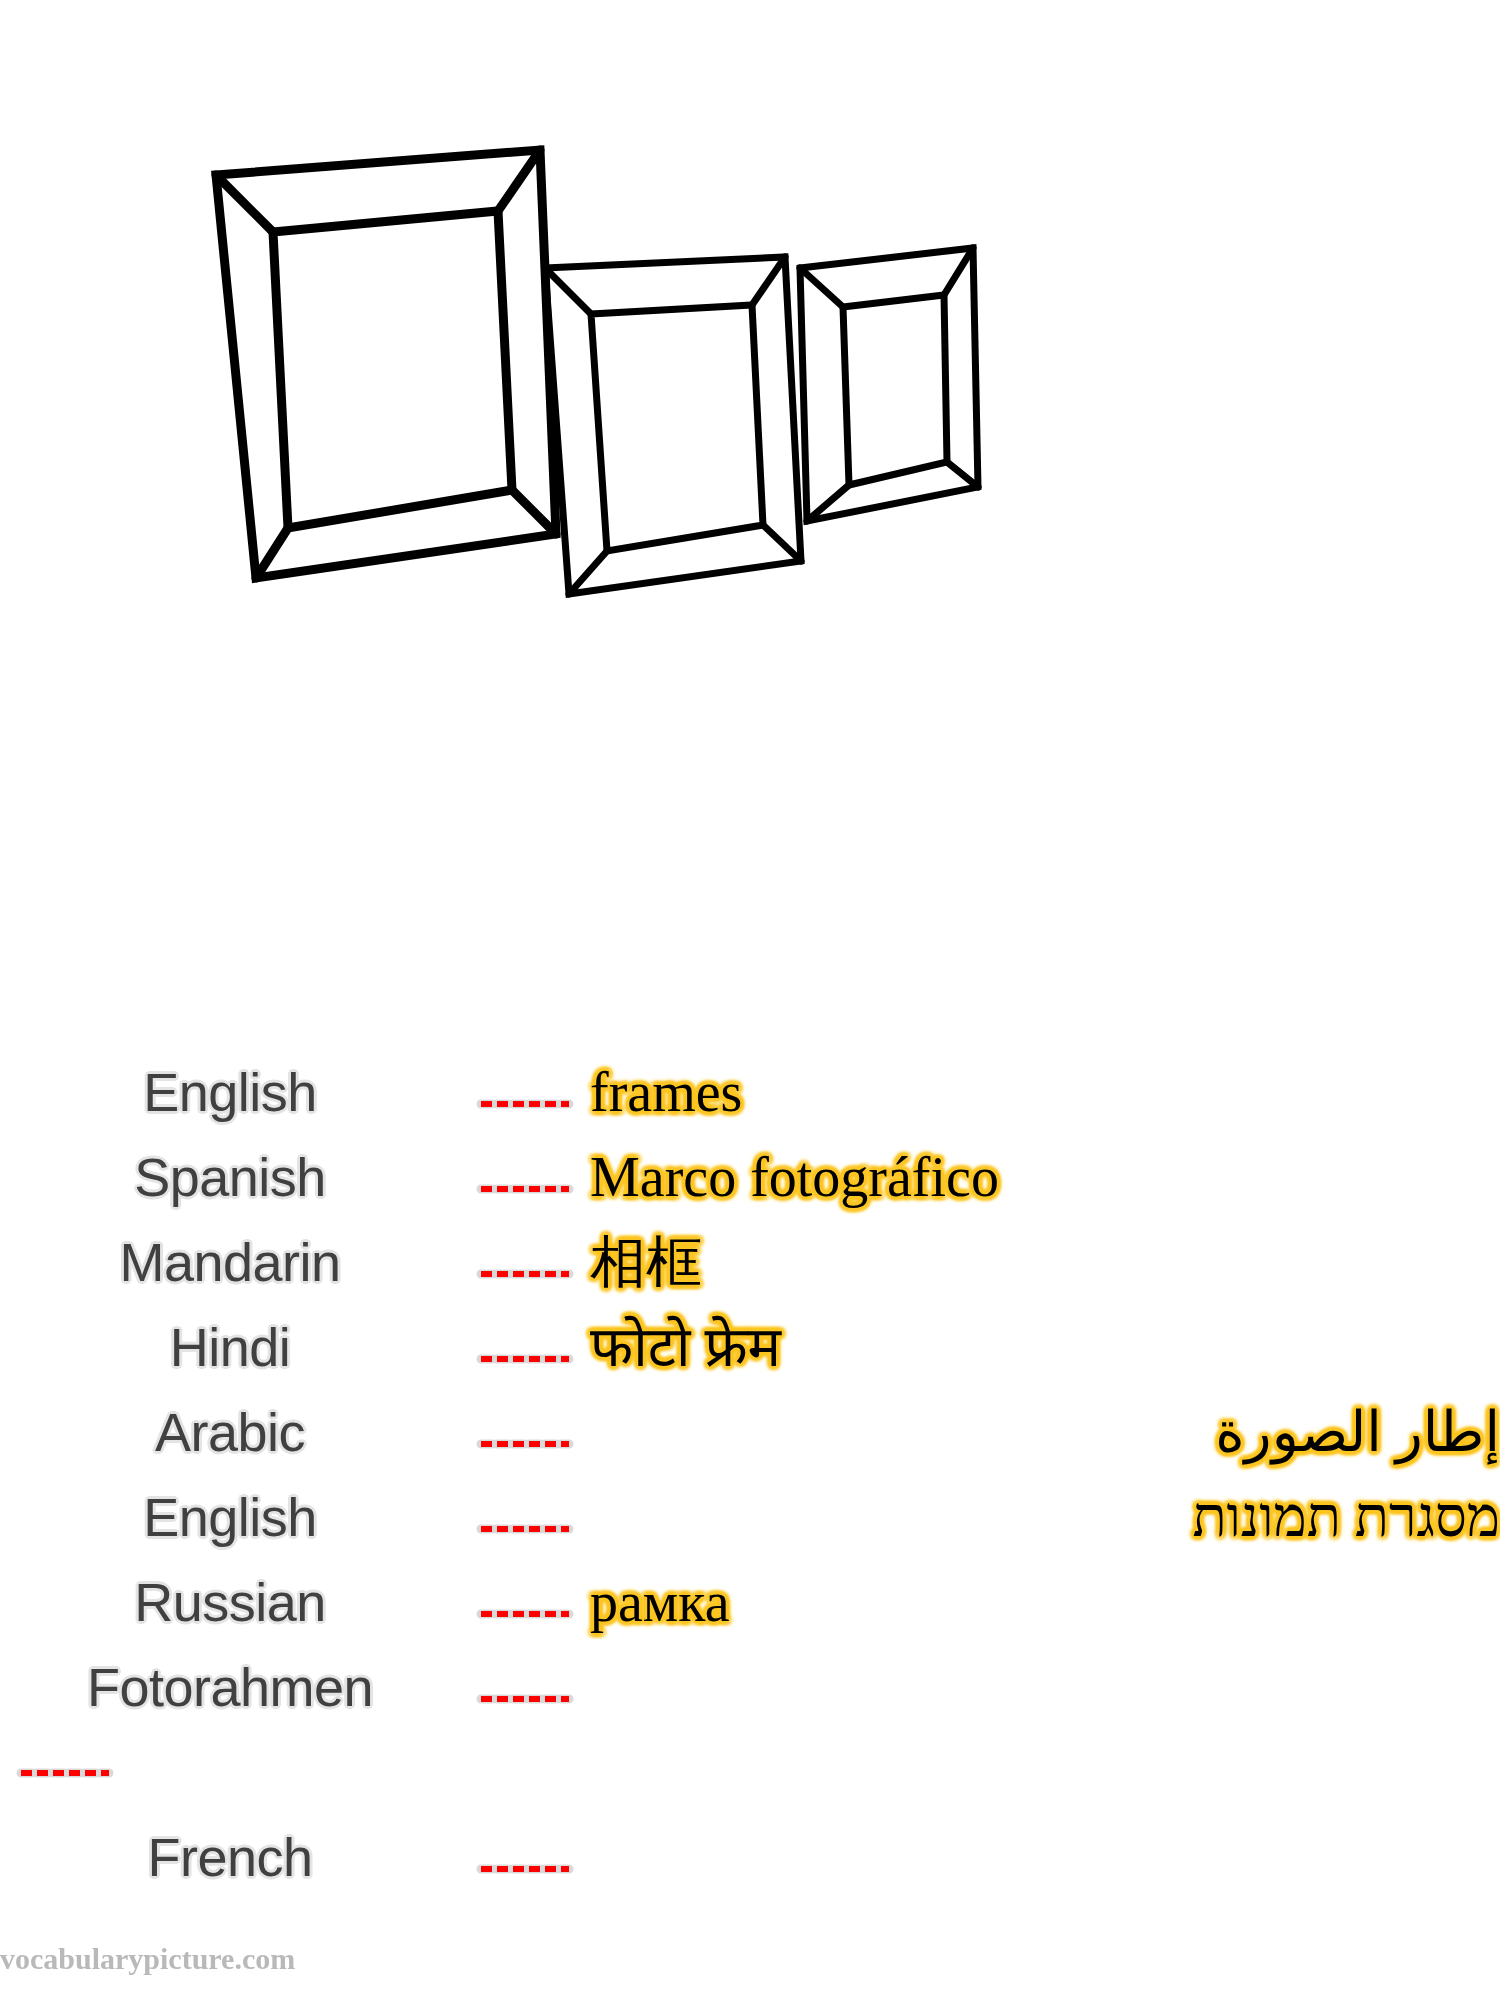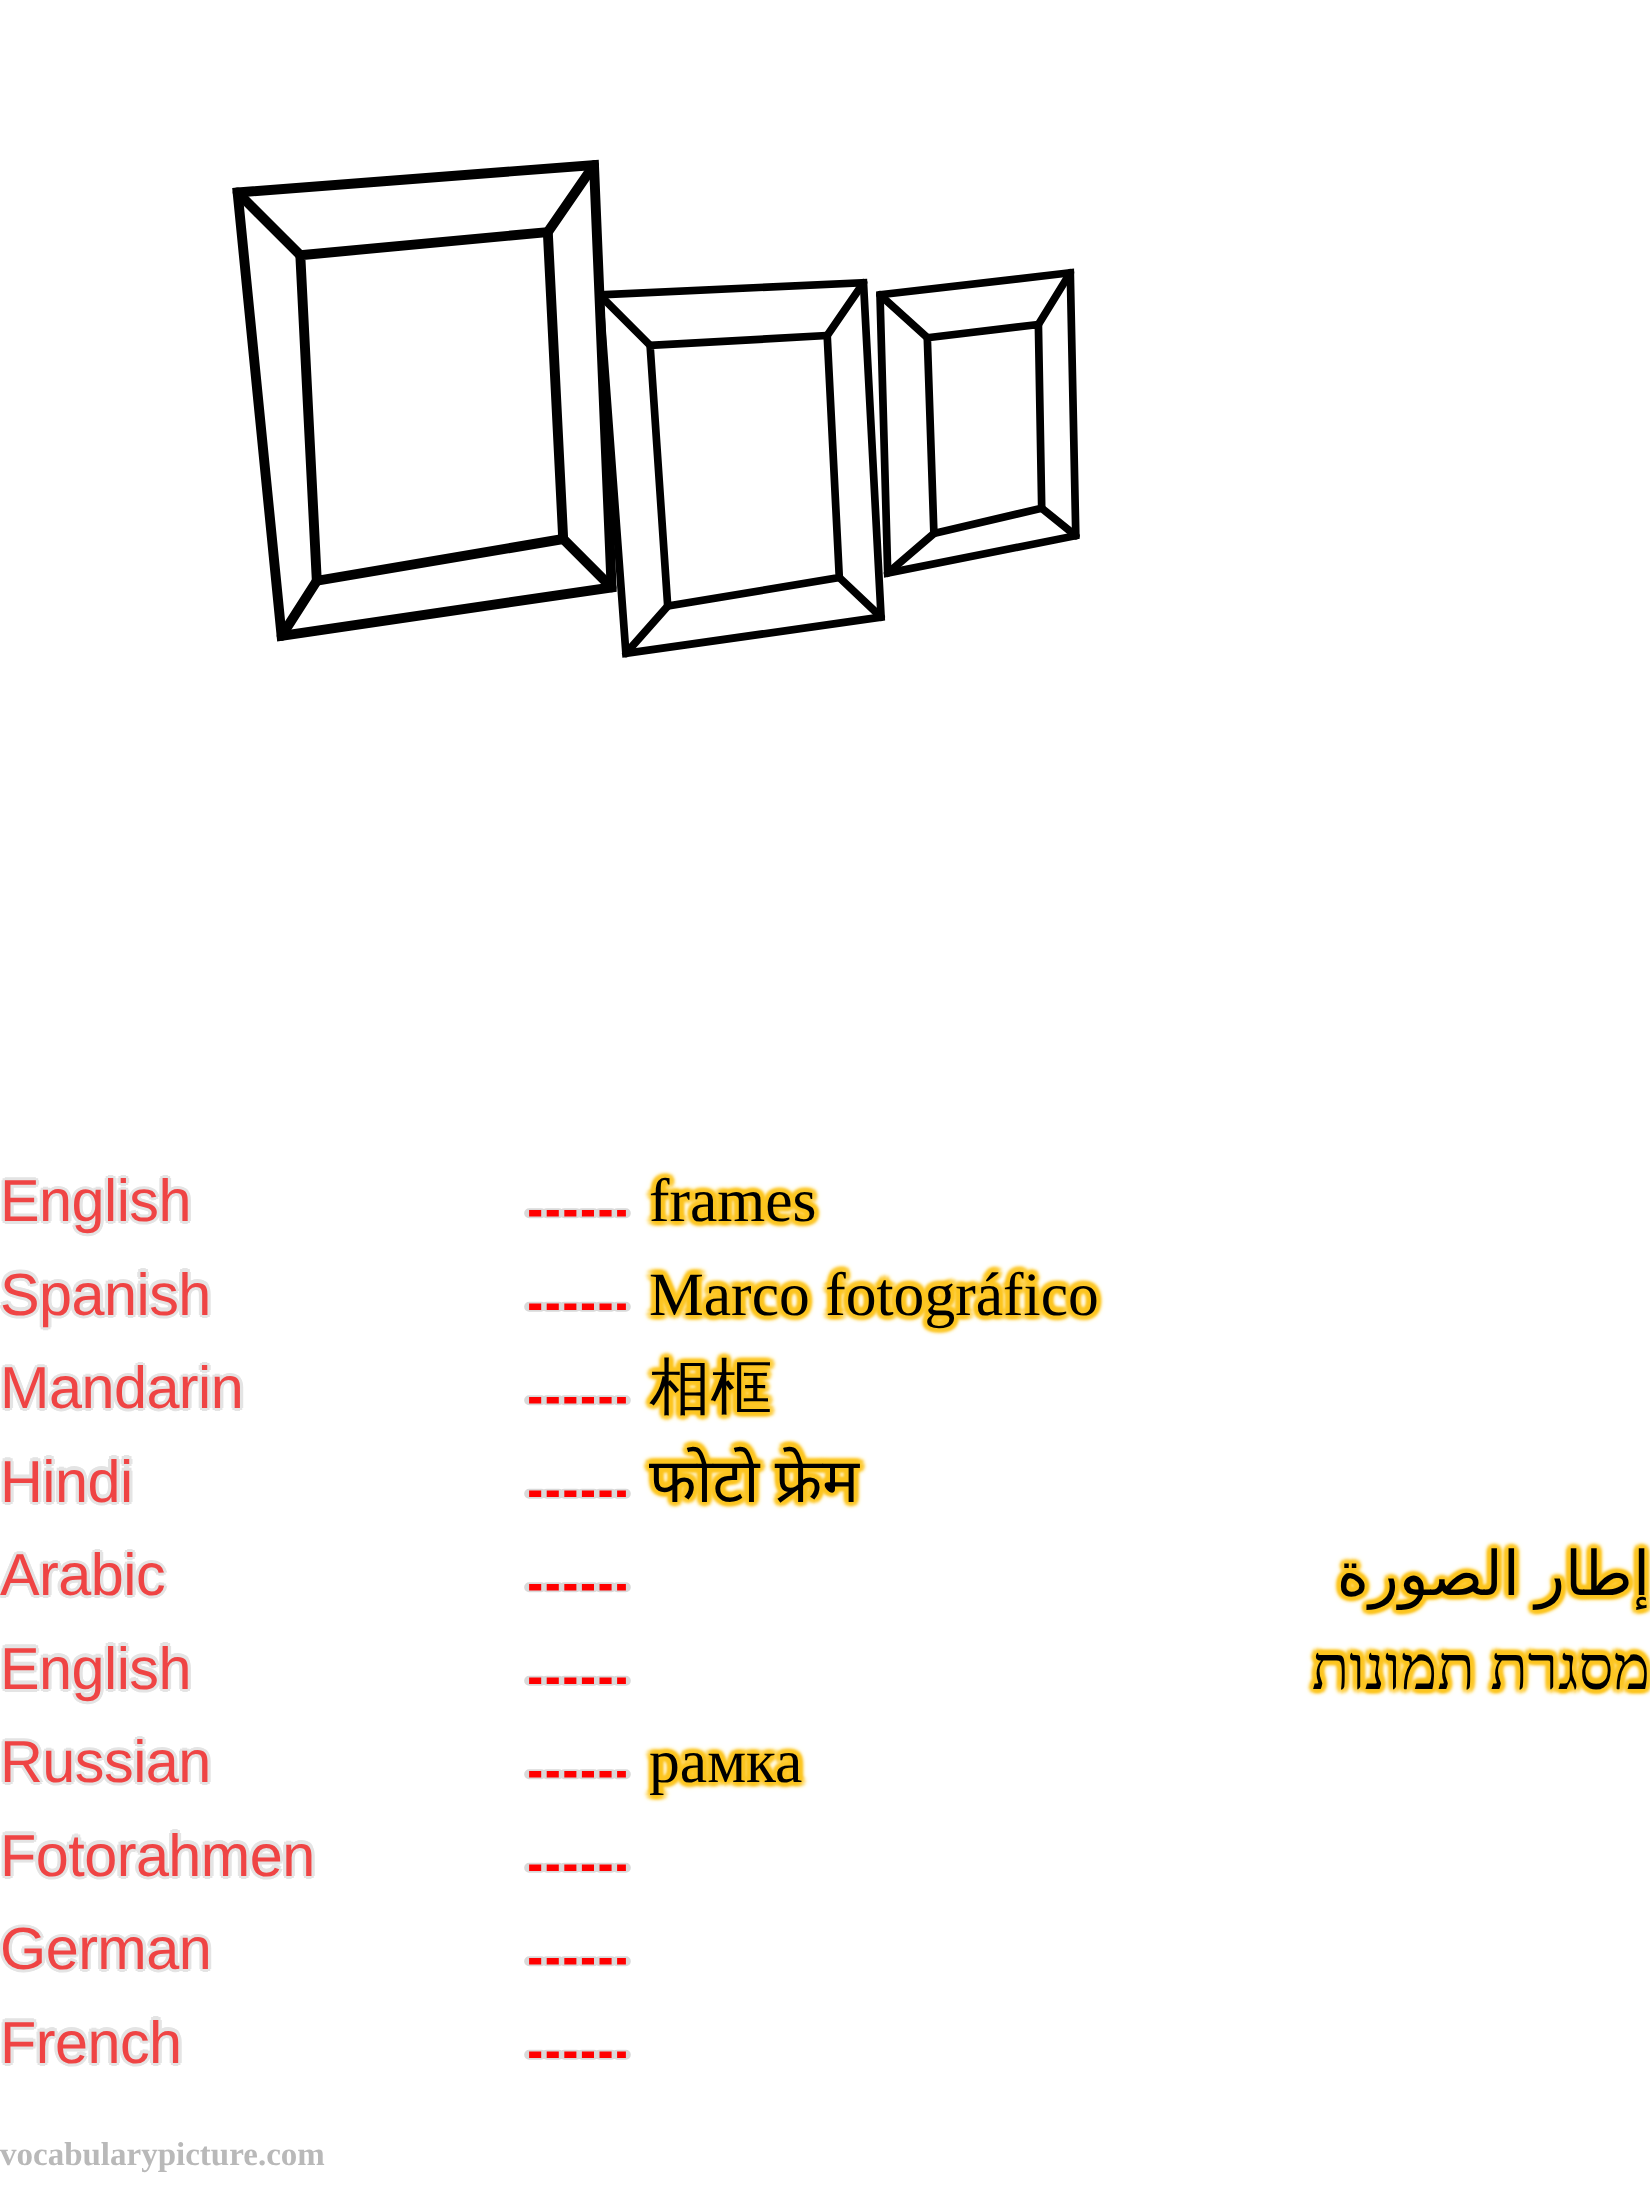--- a/index.html
+++ b/index.html
@@ -36,25 +36,25 @@
     top: 1050px;
     width: 1500px;
   }
   .vocab-row {
     display: flex;
     align-items: baseline;
     height: 85px;
   }
   .lang-label {
     width: 460px;
-    text-align: left;
+    text-align: center;
     padding-right: 0px;
     font-size: 54px;
     line-height: 85px;
-    color: #ef4444;
+    color: #404040;
     letter-spacing: -0.5px;
     text-shadow:
       -2px -2px 0 #e4e4e4,
        2px -2px 0 #e4e4e4,
       -2px  2px 0 #e4e4e4,
        2px  2px 0 #e4e4e4,
        0px  3px 0 #e4e4e4,
        0px -3px 0 #e4e4e4,
        3px  0px 0 #e4e4e4,
       -3px  0px 0 #e4e4e4;
@@ -263,21 +263,20 @@
             <line x1="6" y1="7" x2="94" y2="7" stroke-dasharray="11 5"></line>
           </g>
         <g stroke="#ff0000" stroke-width="6" stroke-linecap="butt">
             <line x1="6" y1="7" x2="94" y2="7" stroke-dasharray="11 5"></line>
           </g>
       </svg>
     </div>
   </div>
 
   <div class="vocab-row">
-    <div class="lang-label">German</div>
     <div class="dash-cell">
       <svg width="100" height="14" viewBox="0 0 100 14">
         <g stroke="#d9d9d9" stroke-width="9" stroke-linecap="round">
             <line x1="6" y1="7" x2="94" y2="7" stroke-dasharray="11 5"></line>
           </g>
         <g stroke="#ff0000" stroke-width="6" stroke-linecap="butt">
             <line x1="6" y1="7" x2="94" y2="7" stroke-dasharray="11 5"></line>
           </g>
       </svg>
     </div>

